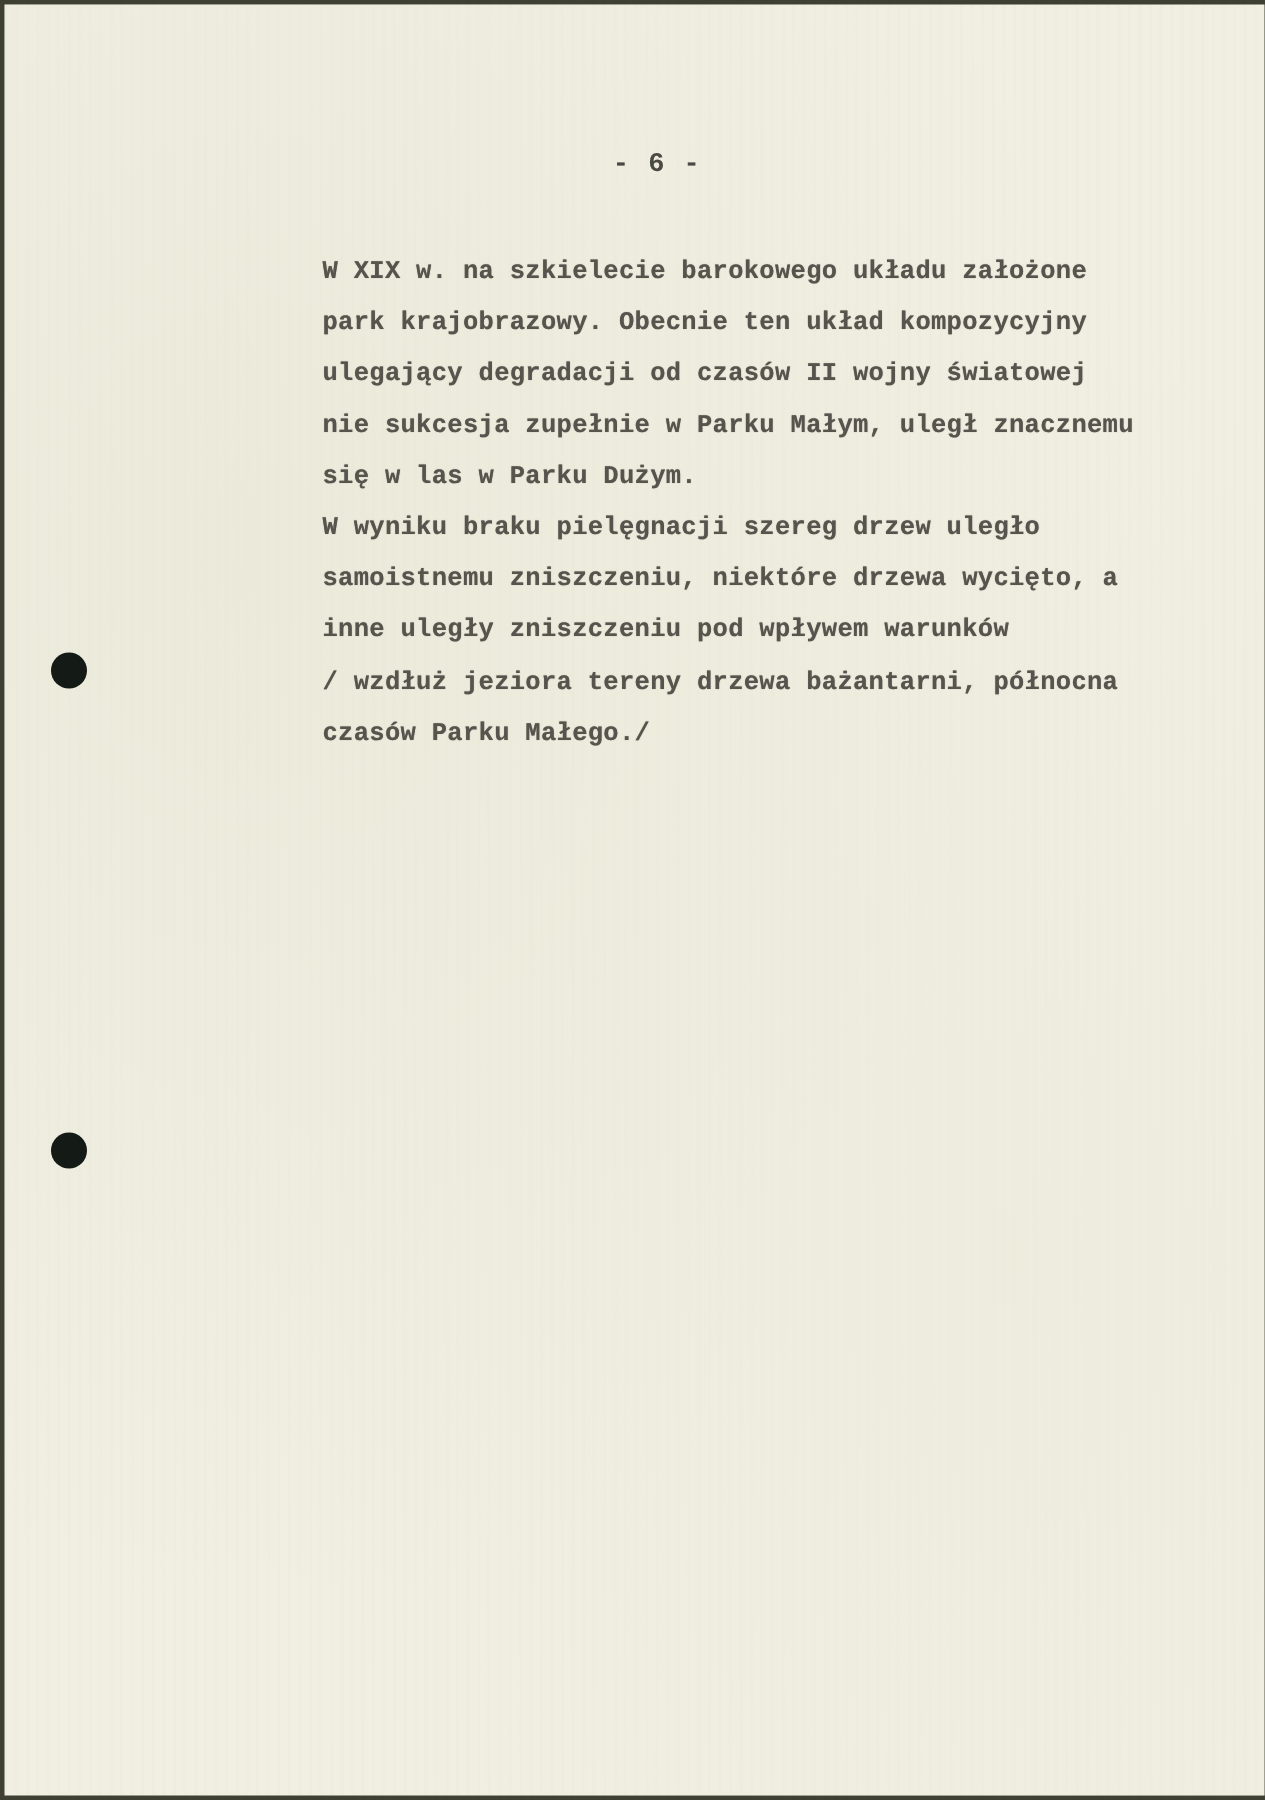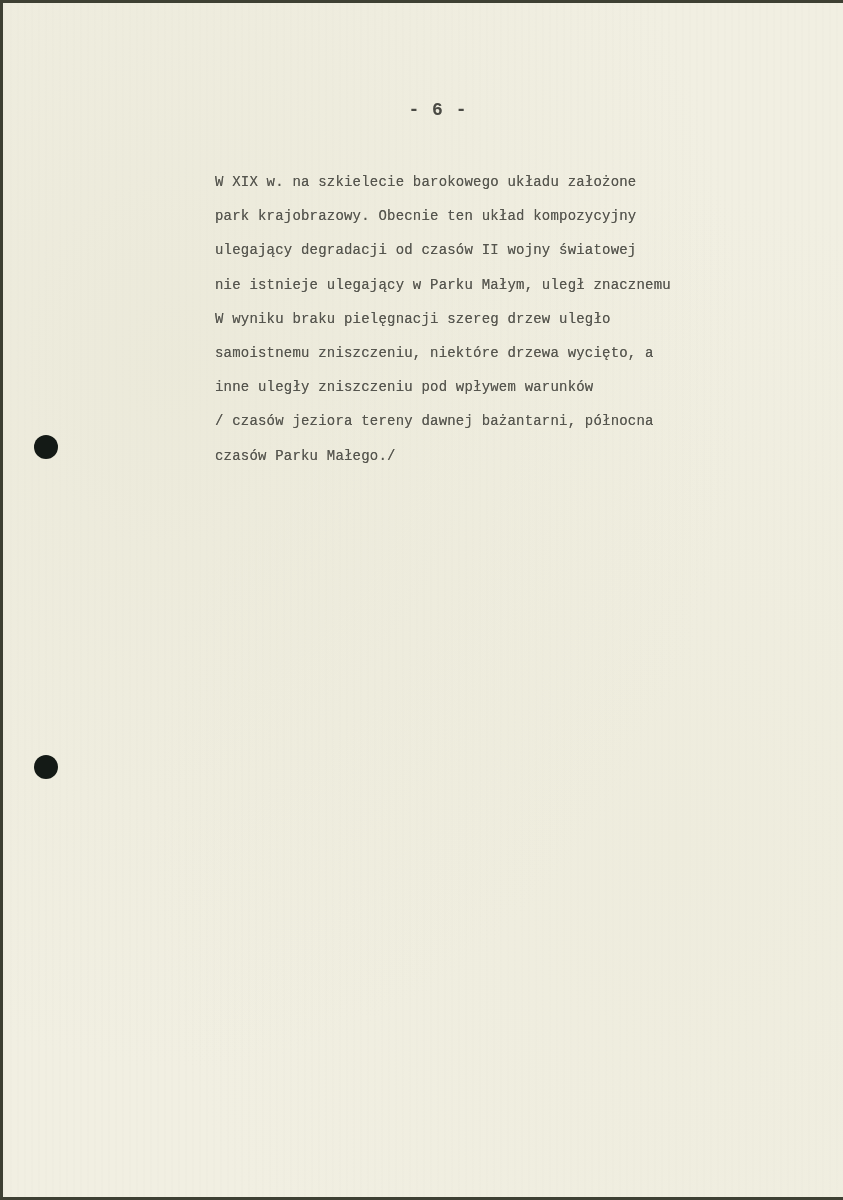--- a/index.html
+++ b/index.html
@@ -37,22 +37,22 @@
     letter-spacing: 1px;
   }
   .text-block {
     position: absolute;
     left: 212px;
     top: 162px;
     width: 600px;
   }
   .line {
     font-family: "Liberation Mono", "DejaVu Sans Mono", monospace;
-    font-weight: normal;
-    font-size: 14px;
+    font-weight: bold;
+    font-size: 17px;
     line-height: 34.2px;
     height: 34.2px;
     color: #55554e;
     white-space: pre;
     letter-spacing: 0.2px;
     text-shadow: 0 0 0.6px rgba(60,60,55,0.6);
   }
   .punch-hole {
     position: absolute;
     width: 24px;
@@ -66,23 +66,24 @@
 </head>
 <body>
 
 <div class="page">
   <div class="page-number">- 6 -</div>
 
   <div class="text-block">
     <div class="line">W XIX w. na szkielecie barokowego układu założone</div>
     <div class="line">park krajobrazowy. Obecnie ten układ kompozycyjny</div>
     <div class="line">ulegający degradacji od czasów II wojny światowej</div>
-    <div class="line">nie istnieje ulegający w Parku Małym, uległ znacznemu</div>
+    <div class="line">nie sukcesja zupełnie w Parku Małym, uległ znacznemu</div>
+    <div class="line">się w las w Parku Dużym.</div>
     <div class="line">W wyniku braku pielęgnacji szereg drzew uległo</div>
     <div class="line">samoistnemu zniszczeniu, niektóre drzewa wycięto, a</div>
     <div class="line">inne uległy zniszczeniu pod wpływem warunków</div>
-    <div class="line">/ czasów jeziora tereny dawnej bażantarni, północna</div>
+    <div class="line">/ wzdłuż jeziora tereny drzewa bażantarni, północna</div>
     <div class="line">czasów Parku Małego./</div>
   </div>
 
   <div class="punch-hole hole-1"></div>
   <div class="punch-hole hole-2"></div>
 </div>
 
 </body></html>

